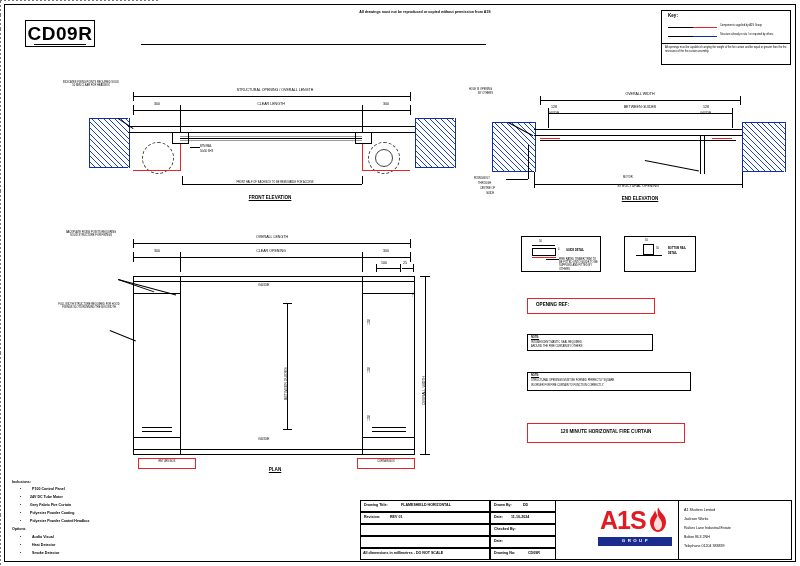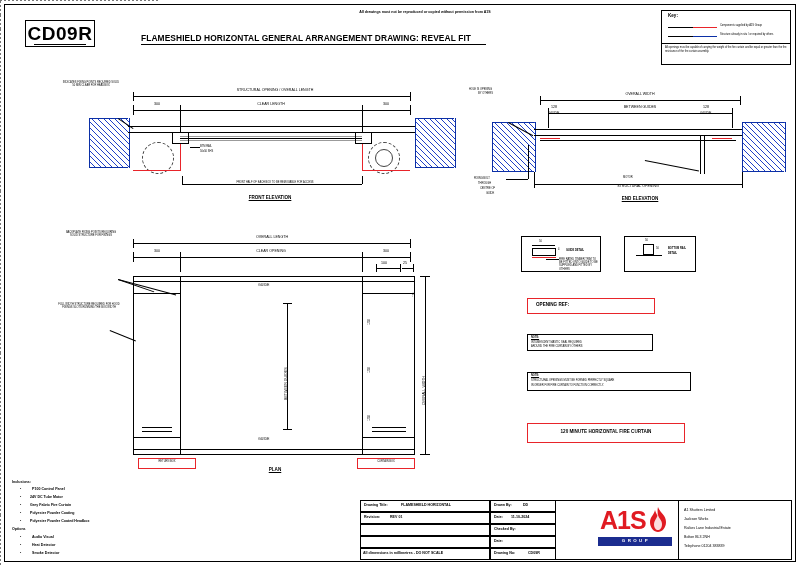--- a/index.html
+++ b/index.html
@@ -36,21 +36,20 @@
 <div id="sheet">
 
   <div class="brd" style="left:4px;top:4px;width:792px;height:558px;"></div>
 
   <div class="txt xs b ctr" style="left:200px;top:11px;width:450px;">All drawings must not be reproduced or copied without permission from A1S</div>
 
   <div class="brd" style="left:25px;top:20px;width:70px;height:27px;"></div>
   <div class="txt b" style="left:25px;top:24px;width:70px;text-align:center;font-size:19px;letter-spacing:0.5px;">CD09R</div>
   <div class="ln" style="left:34px;top:44px;width:52px;height:1px;"></div>
 
-  <div class="txt b" style="left:141px;top:34px;font-size:8.4px;letter-spacing:0.1px;">FLAMESHIELD HORIZONTAL GENERAL ARRANGEMENT DRAWING: REVEAL FIT</div>
   <div class="ln" style="left:141px;top:44px;width:345px;height:1px;"></div>
 
   <div class="brd" style="left:661px;top:10px;width:130px;height:55px;"></div>
   <div class="txt s b" style="left:668px;top:14px;">Key:</div>
 
   <div class="ln" style="left:668px;top:26.5px;width:25px;height:1.6px;"></div>
   <div class="lnr" style="left:693px;top:26.5px;width:24px;height:1.6px;"></div>
   <div class="txt tiny" style="left:720px;top:25px;">Components supplied by A1S Group</div>
 
   <div class="ln" style="left:668px;top:35.5px;width:25px;height:1.6px;"></div>

